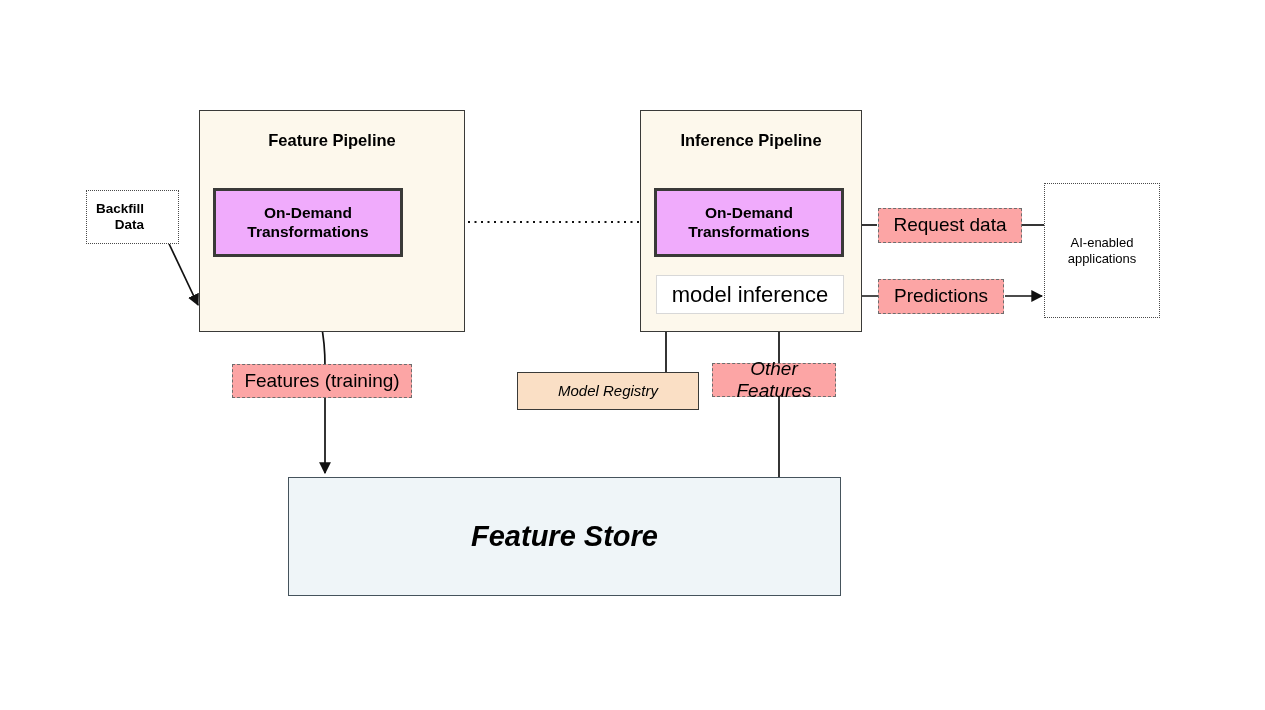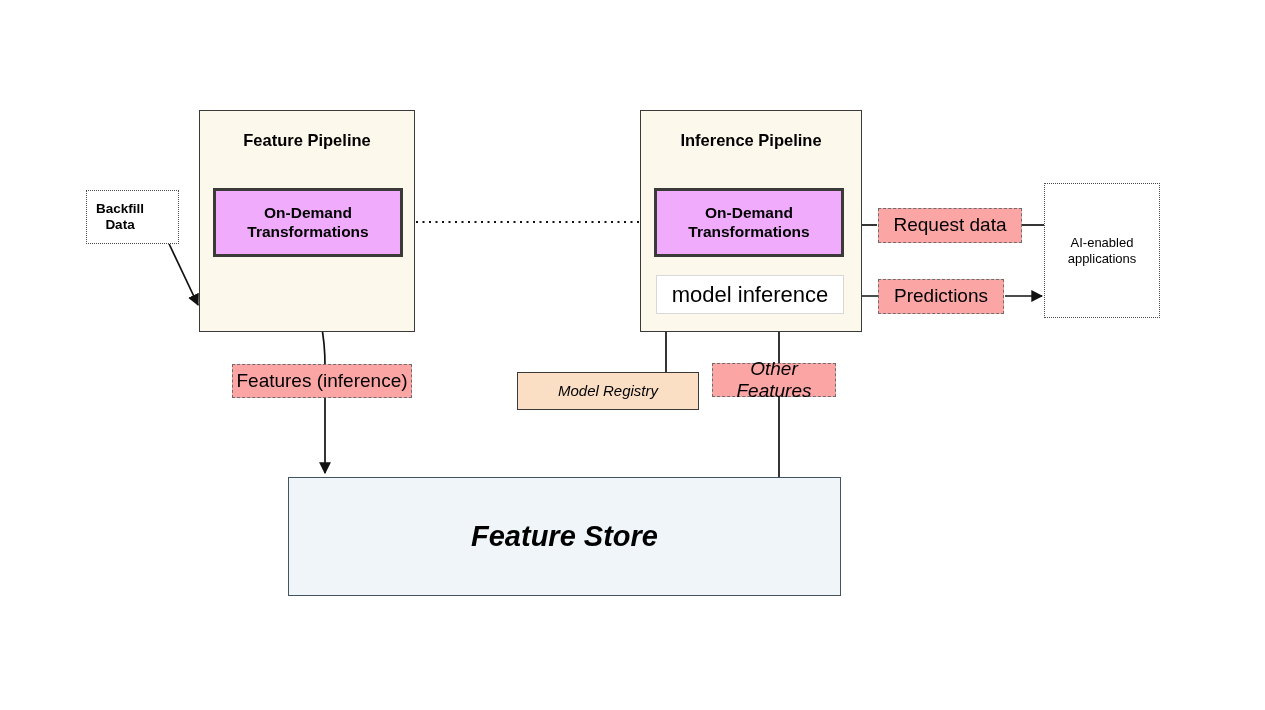--- a/index.html
+++ b/index.html
@@ -70,21 +70,21 @@
   }
 
   
   .dotted-box {
     background: #ffffff;
     border: 1.6px dotted #4a4a4a;
     font-size: 13px;
   }
   .dotted-box.left-align {
     justify-content: flex-start;
-    text-align: center;
+    text-align: right;
     font-weight: bold;
     font-size: 13.5px;
     padding-left: 9px;
   }
 
   
   .registry-box {
     background: #fadfc5;
     border: 1.5px solid #3a3a38;
     font-style: italic;
@@ -151,21 +151,21 @@
 
     <path class="edge-line" d="M 1005 296 L 1042 296" marker-end="url(#arrow)"></path>
 
     <path class="edge-line" d="M 666 373 L 666 314" marker-end="url(#arrow)"></path>
 
     <path class="edge-line" d="M 779 363 L 779 314" marker-end="url(#arrow)"></path>
 
     <path class="edge-line" d="M 779 477 L 779 397"></path>
   </svg>
 
-  <div class="node pipeline" style="left:199px; top:110px; width:216px; height:222px;">
+  <div class="node pipeline" style="left:199px; top:110px; width:266px; height:222px;">
     <div class="pipeline-title">Feature Pipeline</div>
   </div>
 
   <div class="node heavy-box" style="left:213px; top:188px; width:190px; height:69px;">
     <div>
       <span>On-Demand</span><br>
       <span>Transformations</span>
     </div>
   </div>
 
@@ -185,21 +185,21 @@
   </div>
 
   <div class="node dotted-box left-align" style="left:86px; top:190px; width:93px; height:54px;">
     <div>
       <span>Backfill</span><br>
       <span>Data</span>
     </div>
   </div>
 
   <div class="node dashed-box" style="left:232px; top:364px; width:180px; height:34px;">
-    <span>Features (inference)</span>
+    <span>Features (training)</span>
   </div>
 
   <div class="node registry-box" style="left:517px; top:372px; width:182px; height:38px;">
     <span>Model Registry</span>
   </div>
 
   <div class="node dashed-box" style="left:712px; top:363px; width:124px; height:34px;font-style:italic;">
     <span>Other Features</span>
   </div>
 

